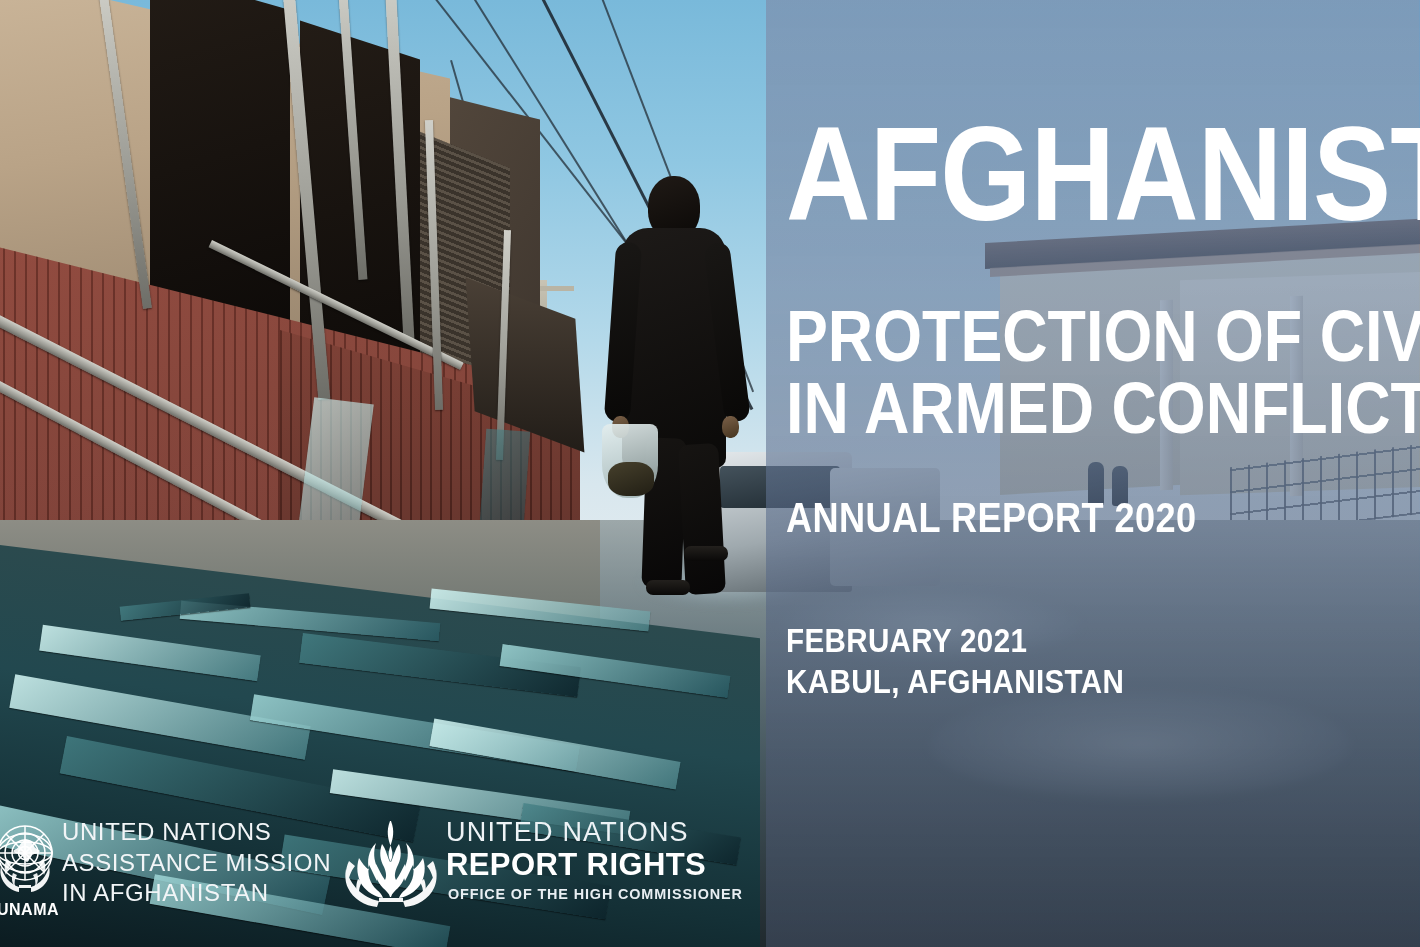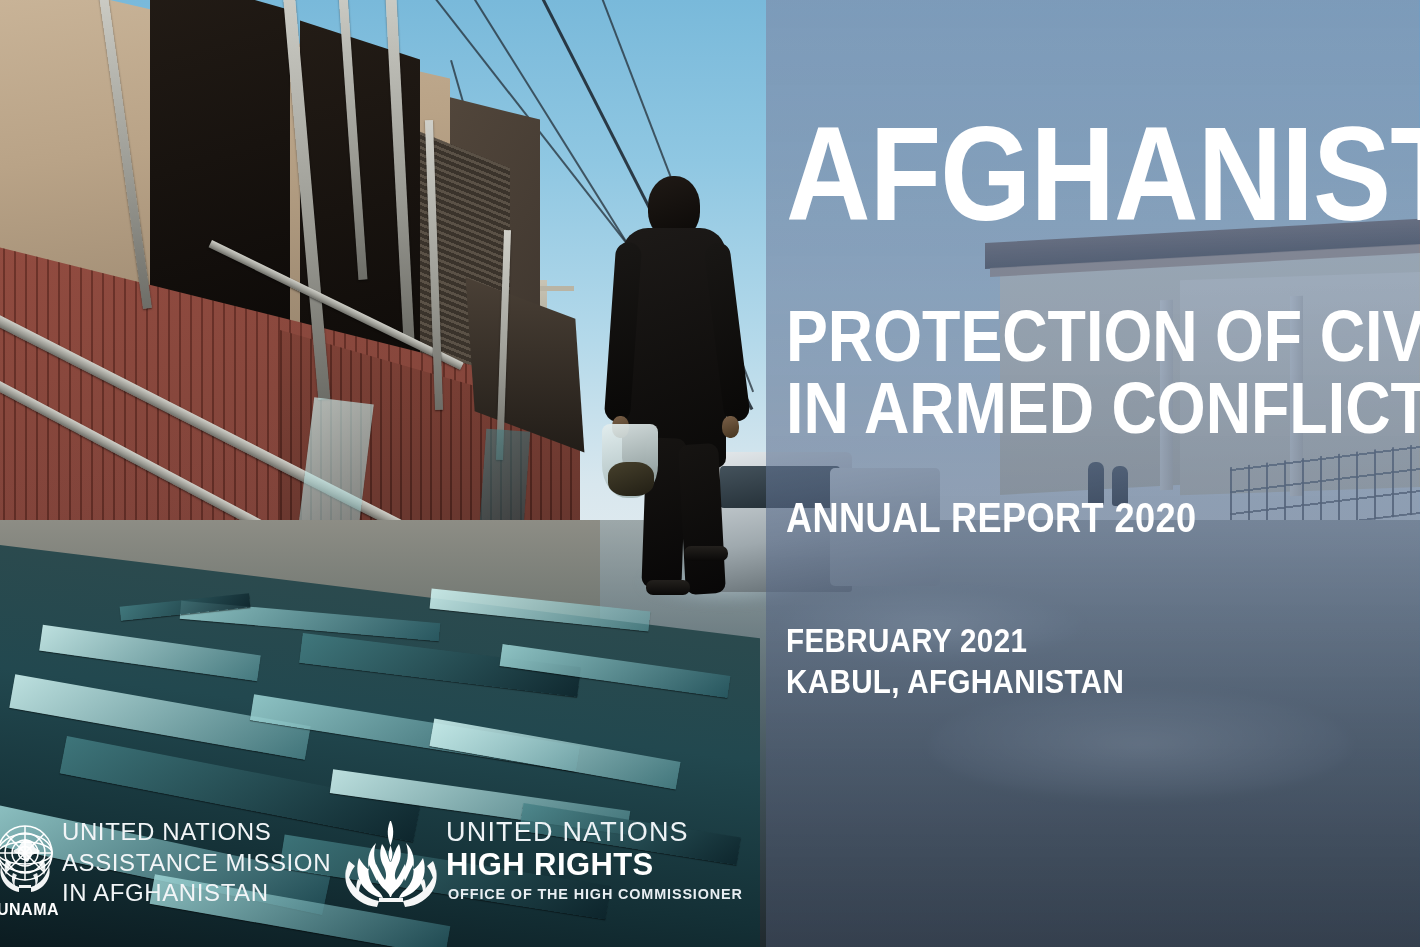--- a/index.html
+++ b/index.html
@@ -416,18 +416,18 @@
             <path d="M65 88c16-3 29-16 33-32 1 6 1 13 -2 19 -5 11 -17 18 -29 19z"></path>
             <path d="M11 48c-4 8 -4 17 -1 25 0-8 3-15 7-20z"></path>
             <path d="M95 48c4 8 4 17 1 25 0-8 -3-15 -7-20z"></path>
             <path d="M20 66c-3 7 -2 15 2 21 -2-7 -1-13 2-18z"></path>
             <path d="M86 66c3 7 2 15 -2 21 2-7 1-13 -2-18z"></path>
             <path d="M41 85h24v4H41z"></path>
           </g>
         </svg>
       </div>
       <div class="ohchr-l1">UNITED NATIONS</div>
-      <div class="ohchr-l2">HIGH RIGHTS</div>
+      <div class="ohchr-l2">REPORT RIGHTS</div>
       <div class="ohchr-l3">OFFICE OF THE HIGH COMMISSIONER</div>
     </div>
   </div>
 
 </div>
 
 </body></html>

